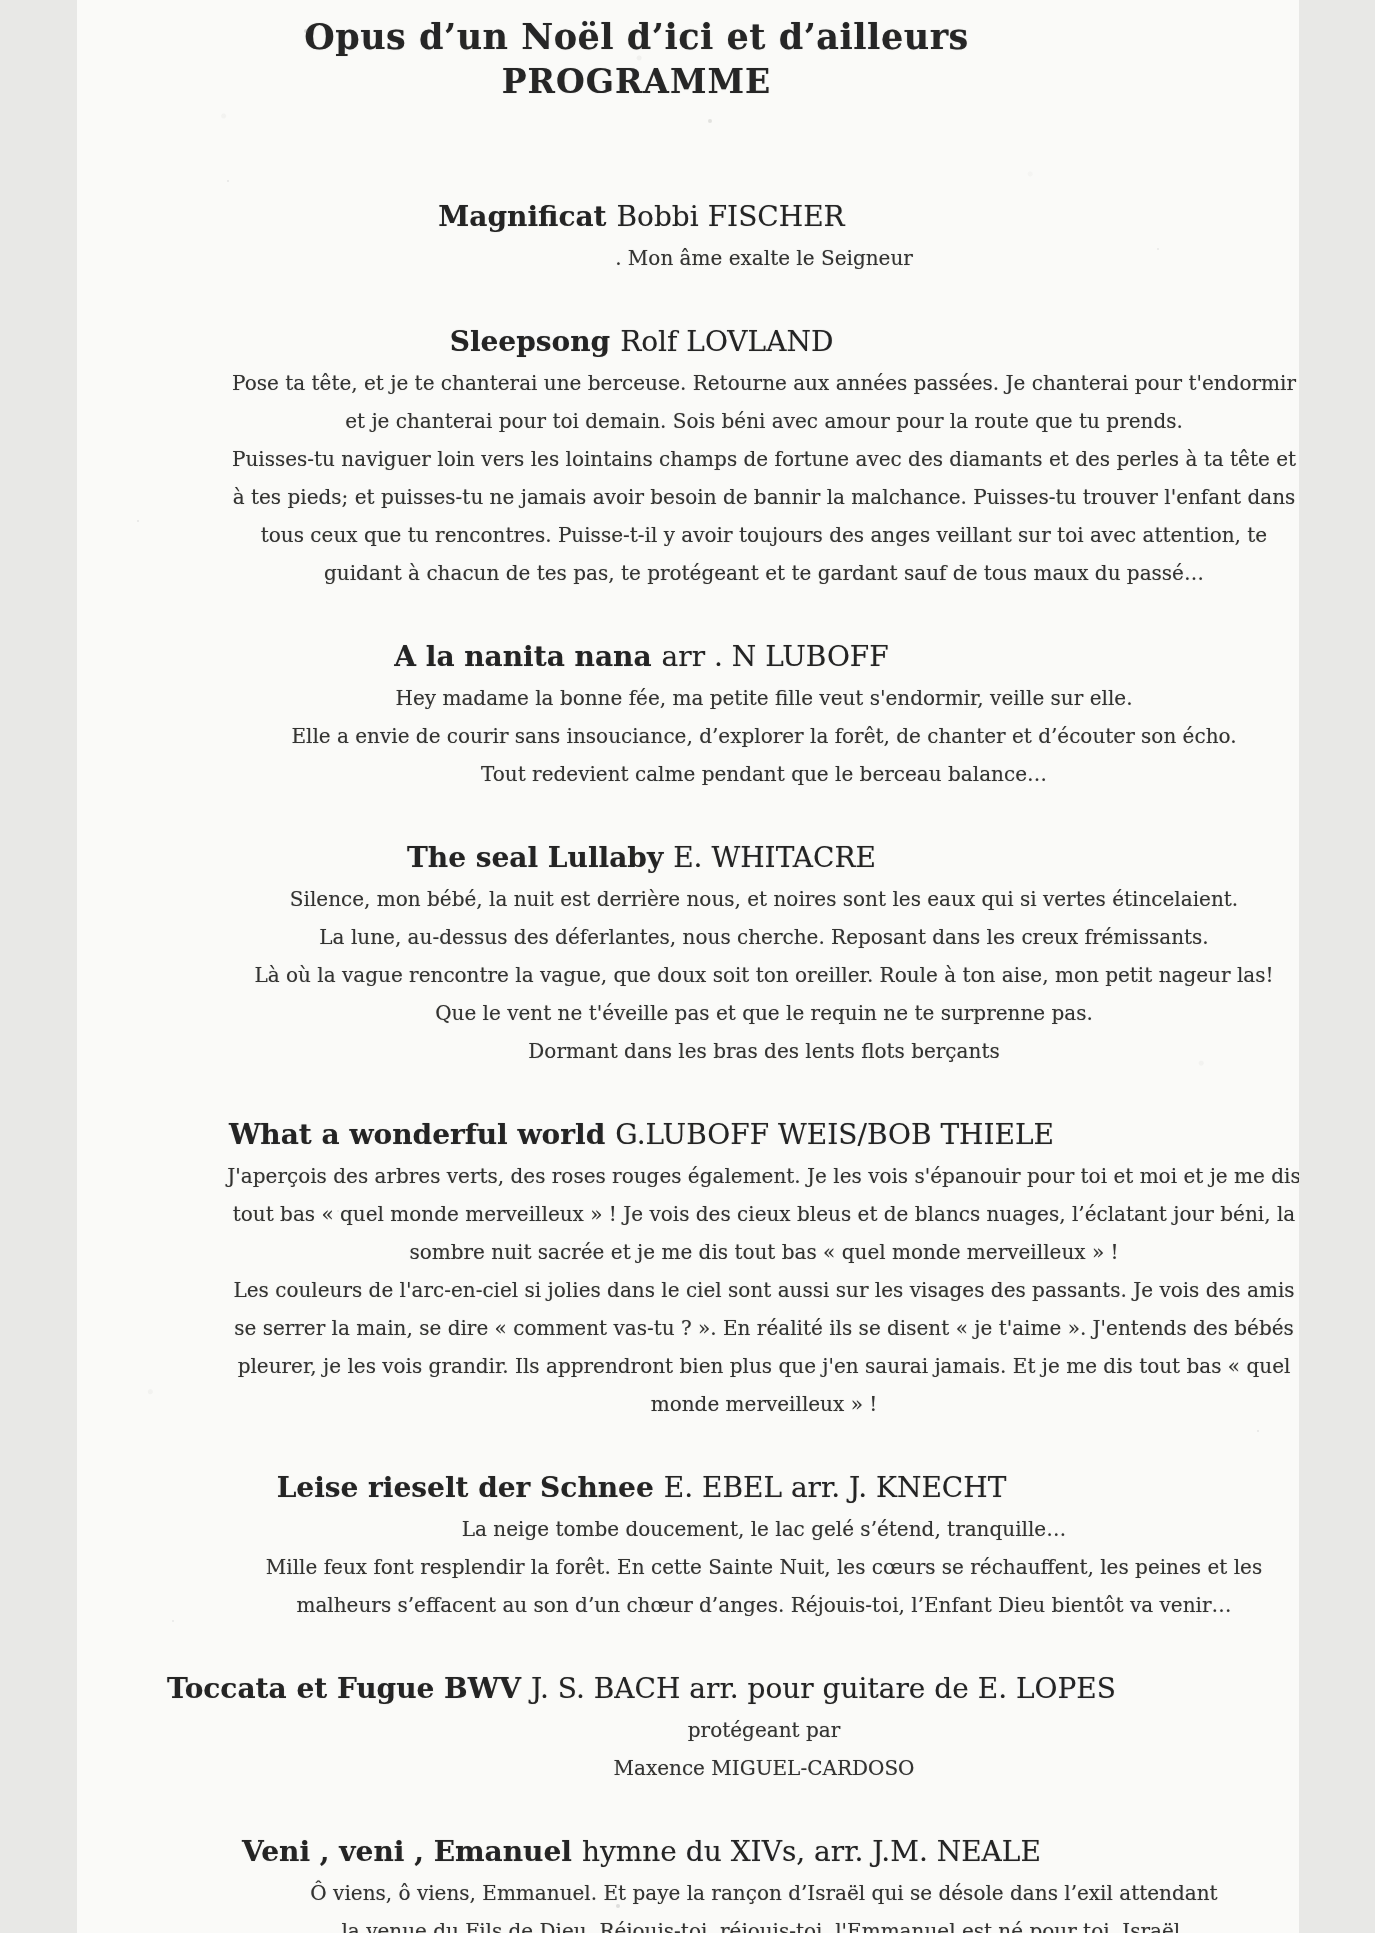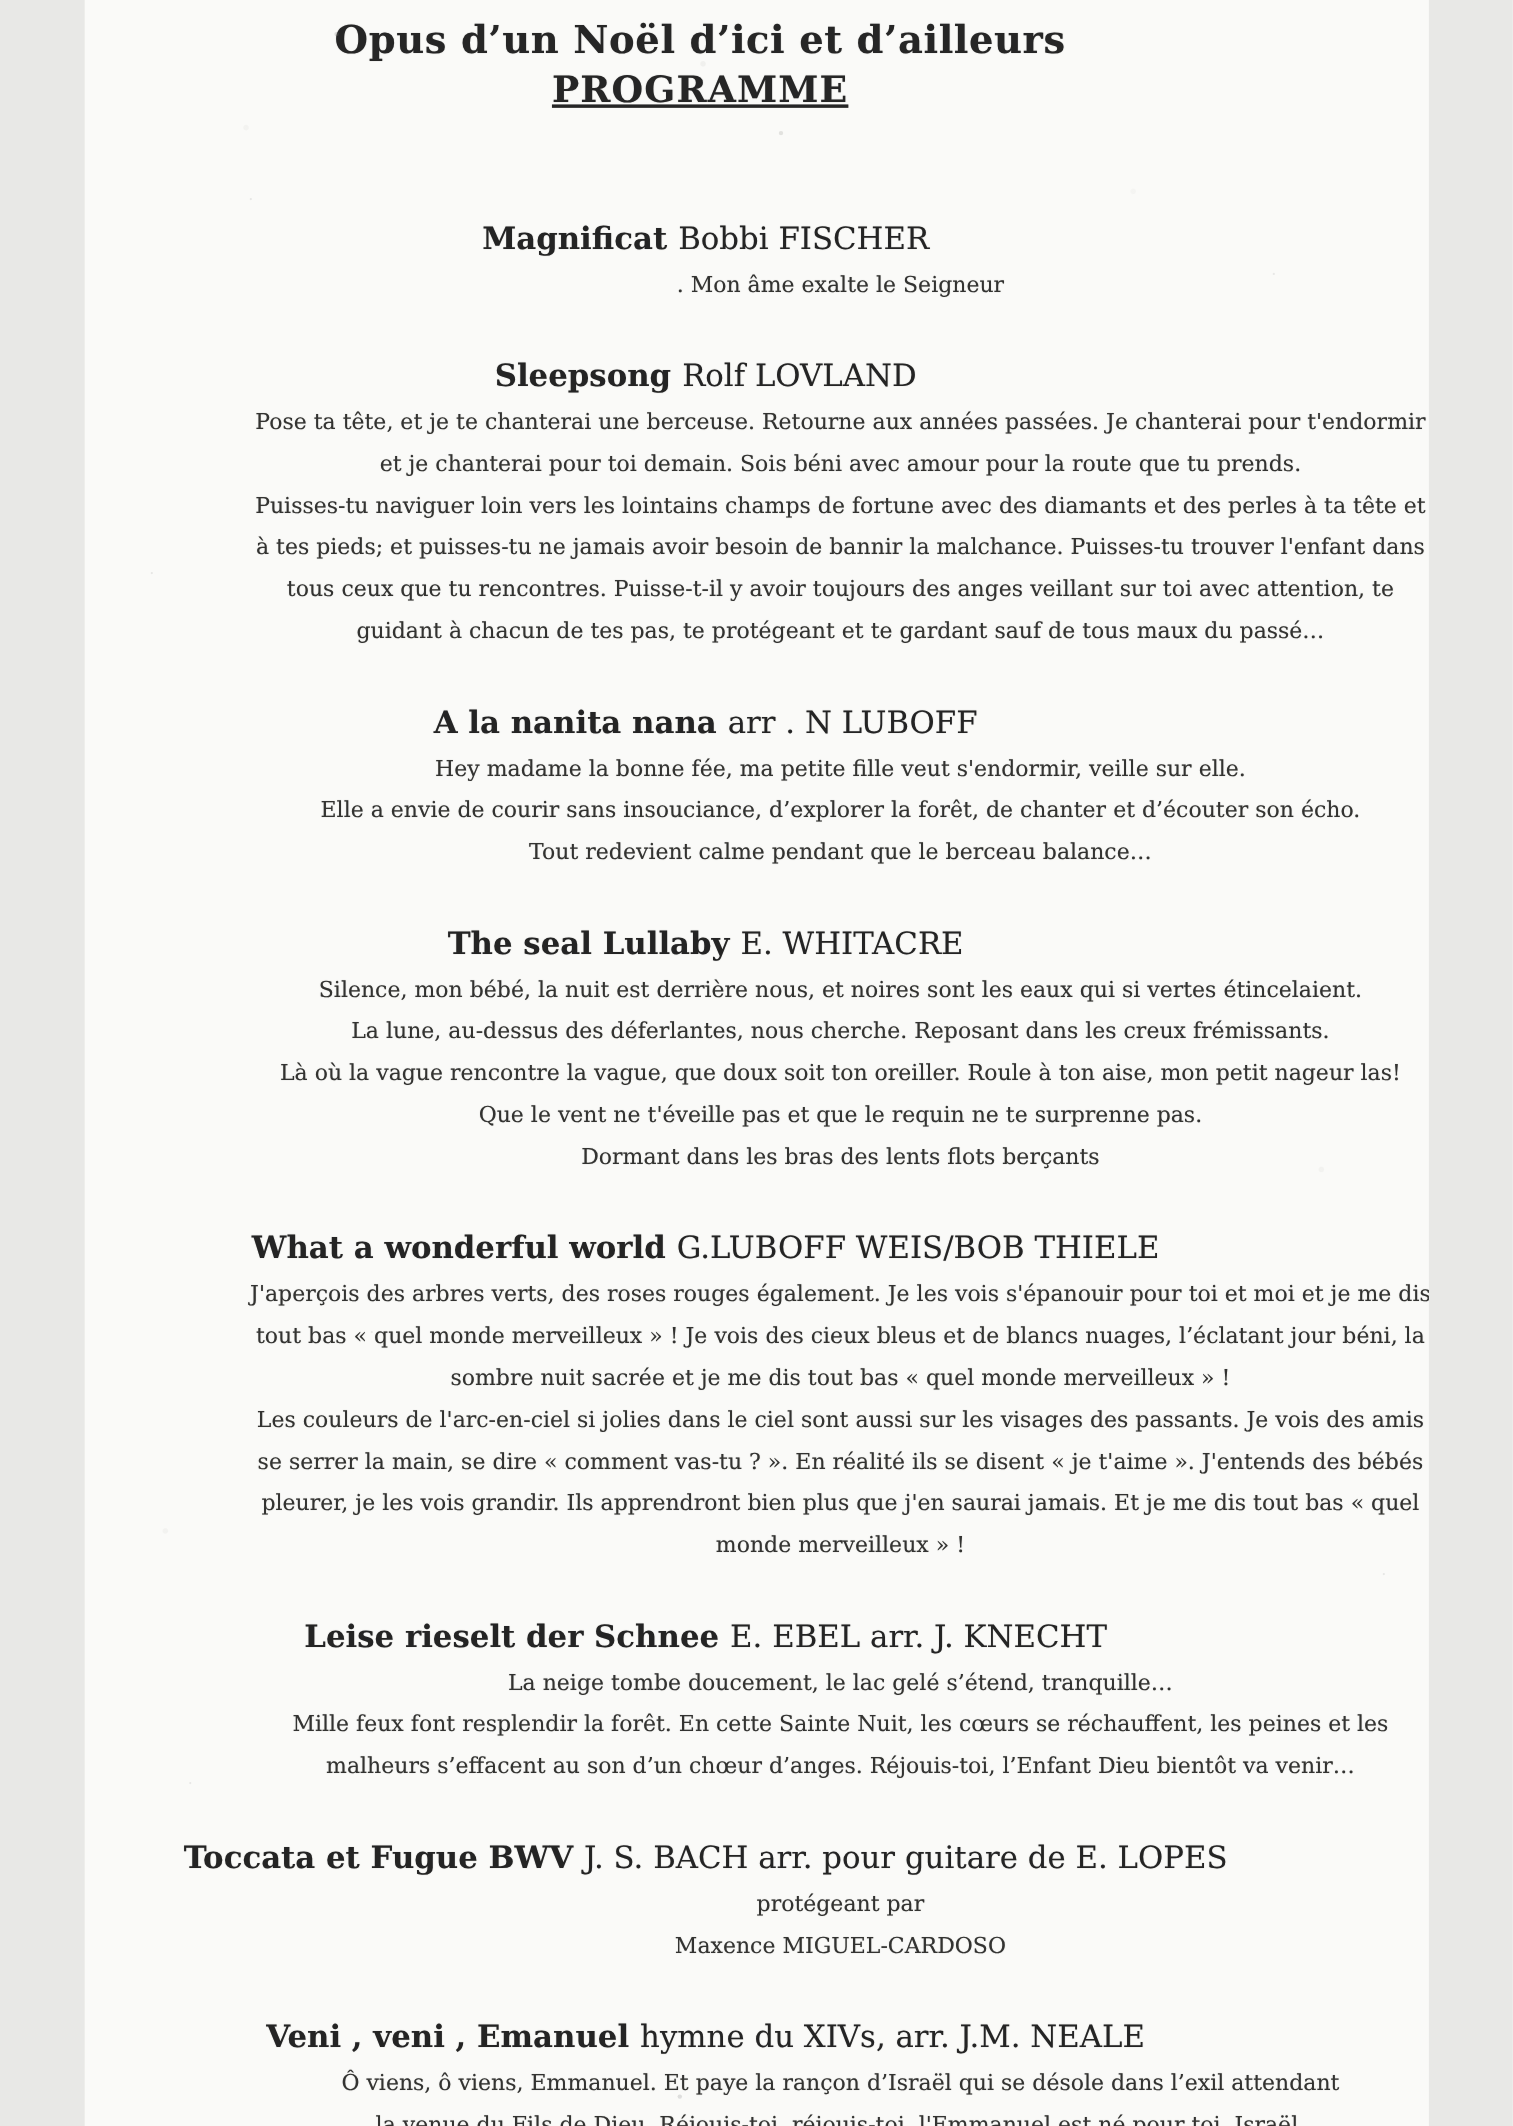--- a/index.html
+++ b/index.html
@@ -59,21 +59,20 @@
     text-shadow: 0 0 1px rgba(70,70,70,0.45);
   }
   .sub-title {
     margin: 0;
     font-size: 33px;
     font-weight: bold;
     color: #262626;
     letter-spacing: 1px;
     line-height: 44px;
     text-shadow: 0 0 1px rgba(70,70,70,0.45);
-    text-decoration: underline;
   }
   .sections {
     margin-top: 92px;
   }
   .piece {
     margin-bottom: 44px;
   }
   .piece-heading {
     width: 1130px;
     text-align: center;

